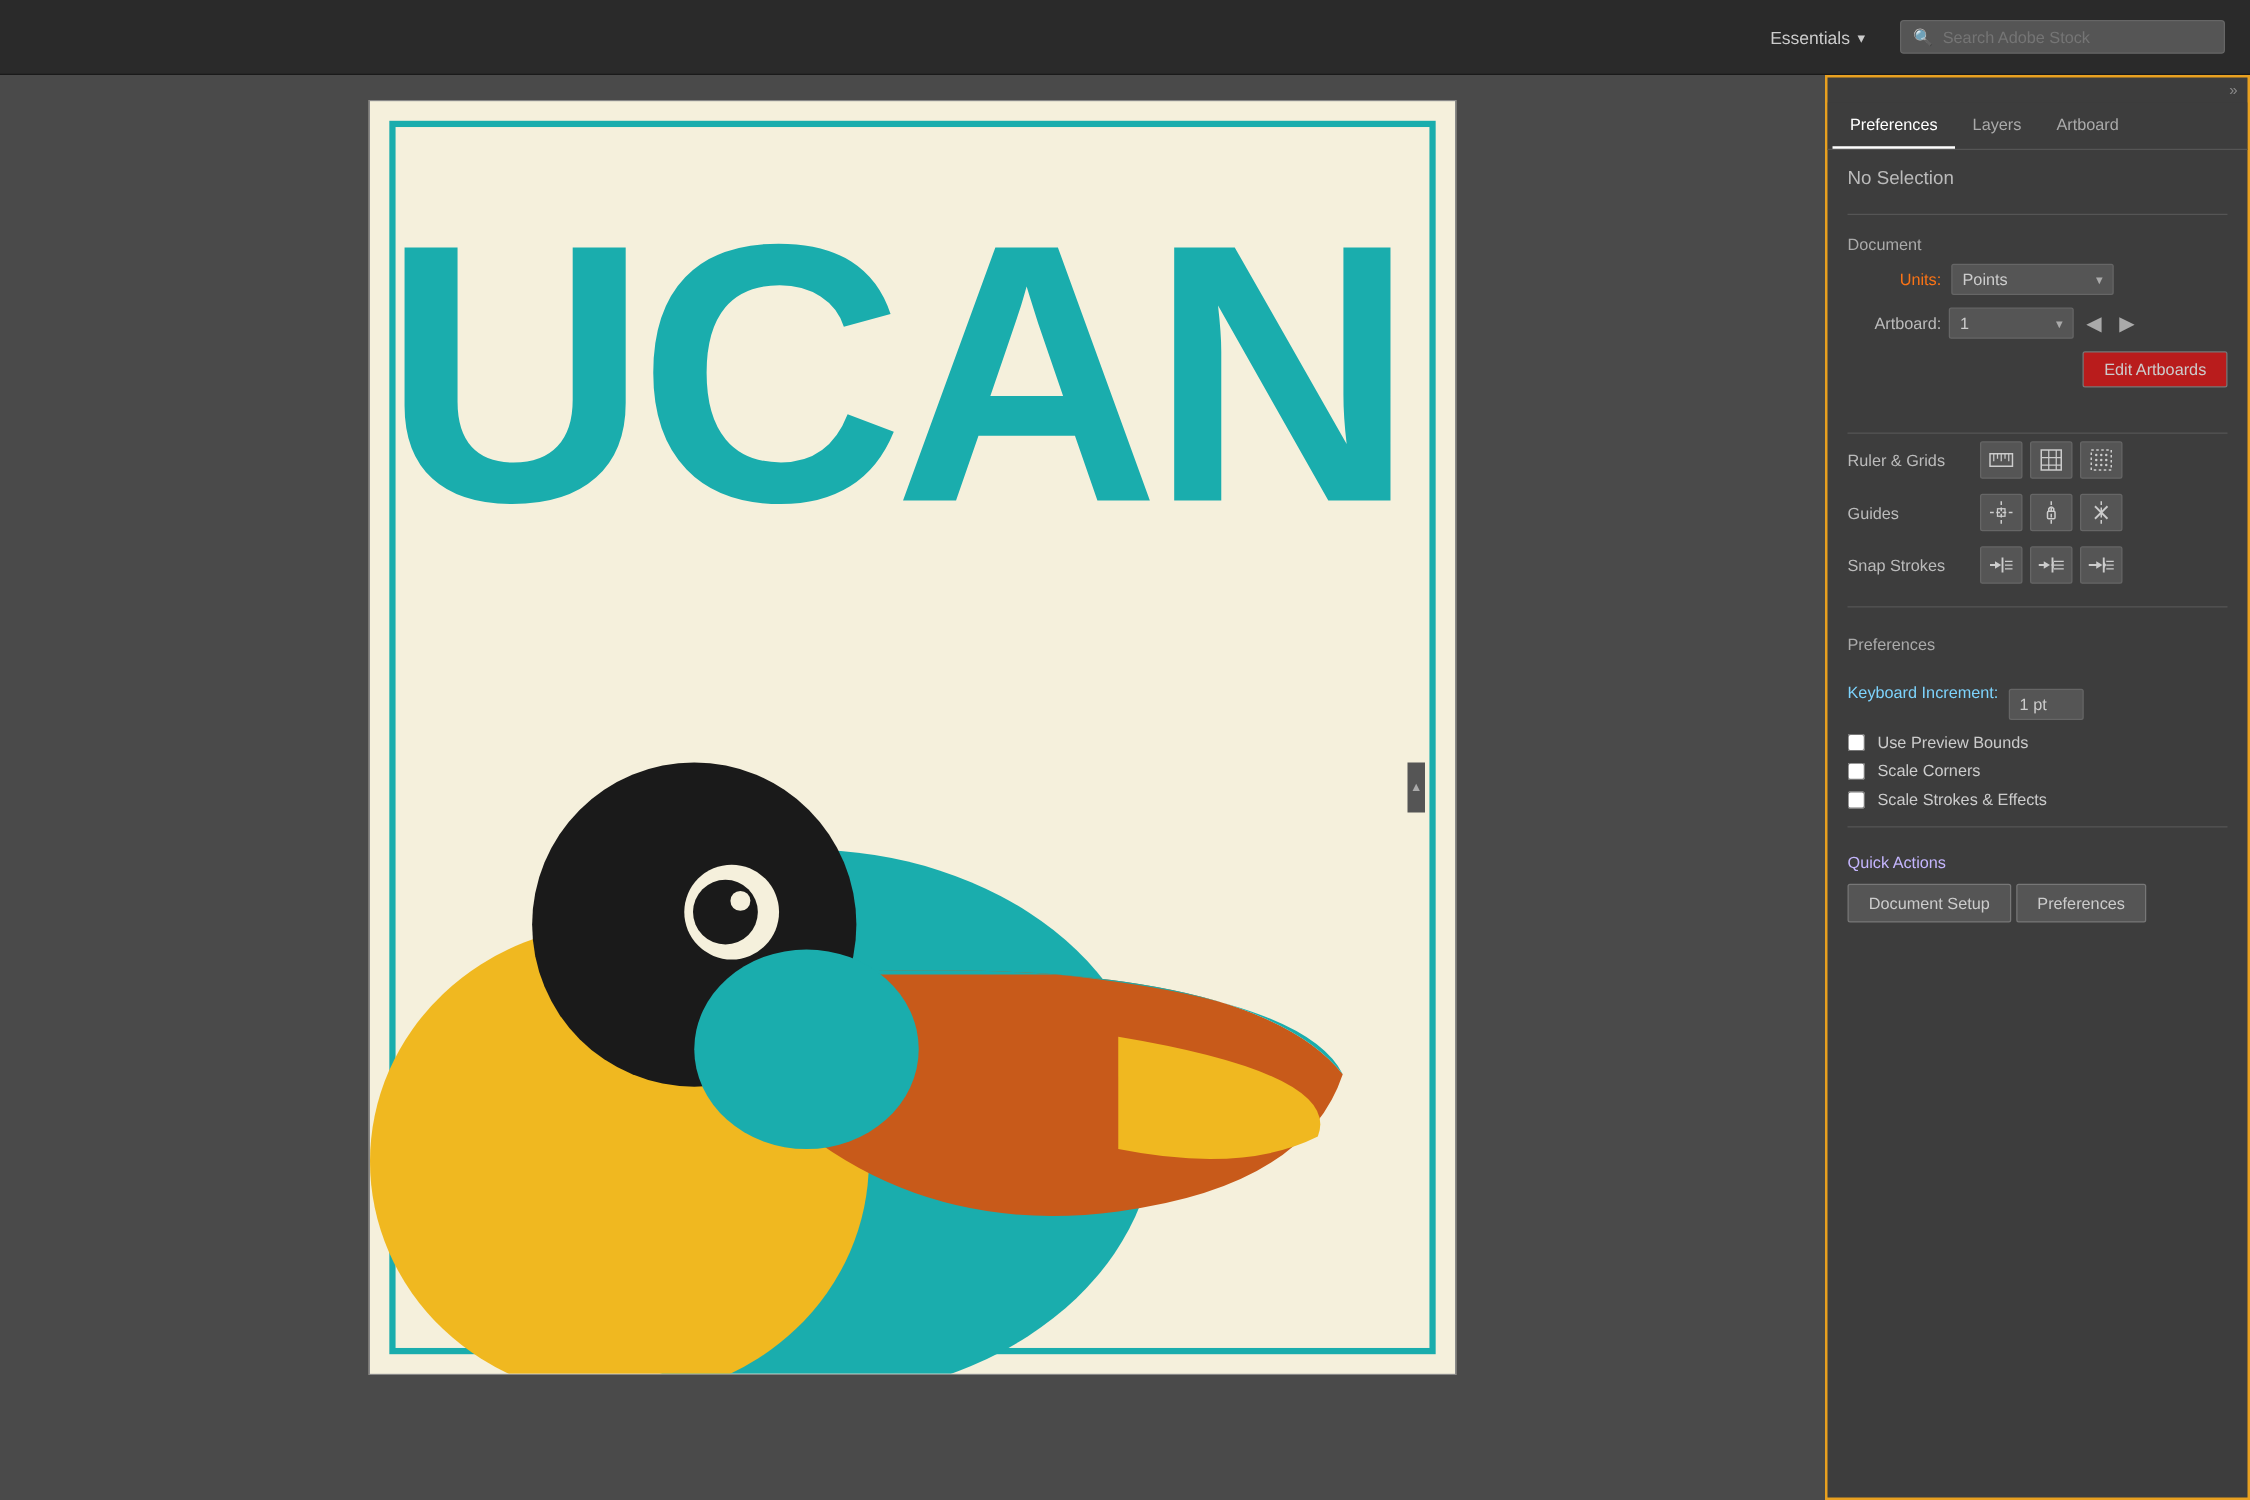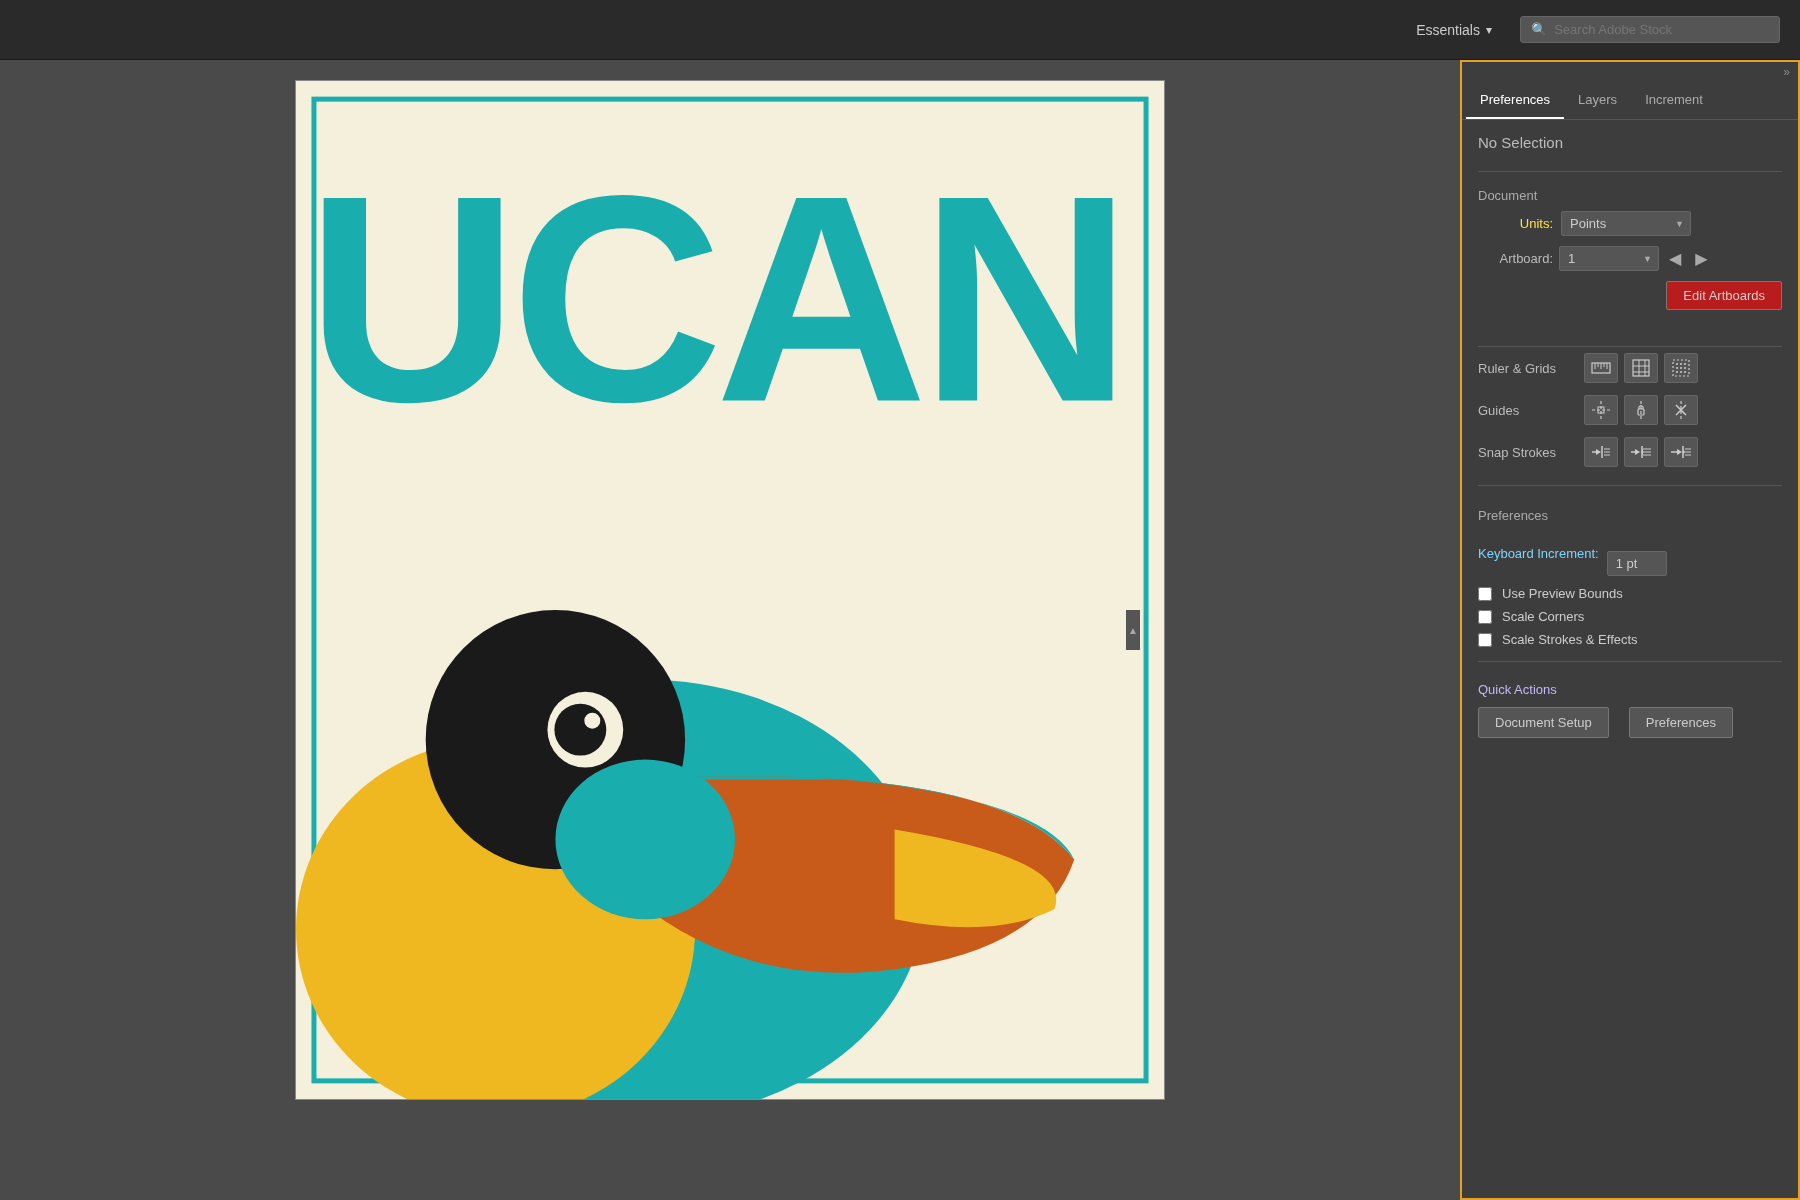--- a/index.html
+++ b/index.html
@@ -160,21 +160,21 @@
     }
 
     
     .form-row {
       display: flex;
       align-items: center;
       margin-bottom: 10px;
       gap: 8px;
     }
     .form-label {
-      color: #fde047;
+      color: #f97316;
       font-size: 13px;
       min-width: 75px;
       text-align: right;
     }
     .select-wrapper {
       position: relative;
       display: inline-block;
     }
     .select-wrapper::after {
       content: '▼';
@@ -316,21 +316,21 @@
     .quick-actions-section {
       margin-top: 14px;
     }
     .quick-actions-label {
       color: #c4b5fd;
       font-size: 13px;
       margin-bottom: 10px;
     }
     .quick-actions-buttons {
       display: flex;
-      gap: 20px;
+      gap: 4px;
     }
     .qa-btn {
       background: #555;
       border: 1px solid #777;
       color: #ccc;
       padding: 7px 16px;
       border-radius: 2px;
       font-size: 13px;
       cursor: pointer;
     }
@@ -413,21 +413,21 @@
     </div>
 
     <div class="panel-tabs">
       <div class="panel-tab active">
         <span>Preferences</span>
       </div>
       <div class="panel-tab">
         <span>Layers</span>
       </div>
       <div class="panel-tab">
-        <span>Increment</span>
+        <span>Artboard</span>
       </div>
     </div>
 
     <div class="panel-content">
 
       <div class="no-selection-label">No Selection</div>
 
       <div class="divider"></div>
 
       <div class="section-label">Document</div>

